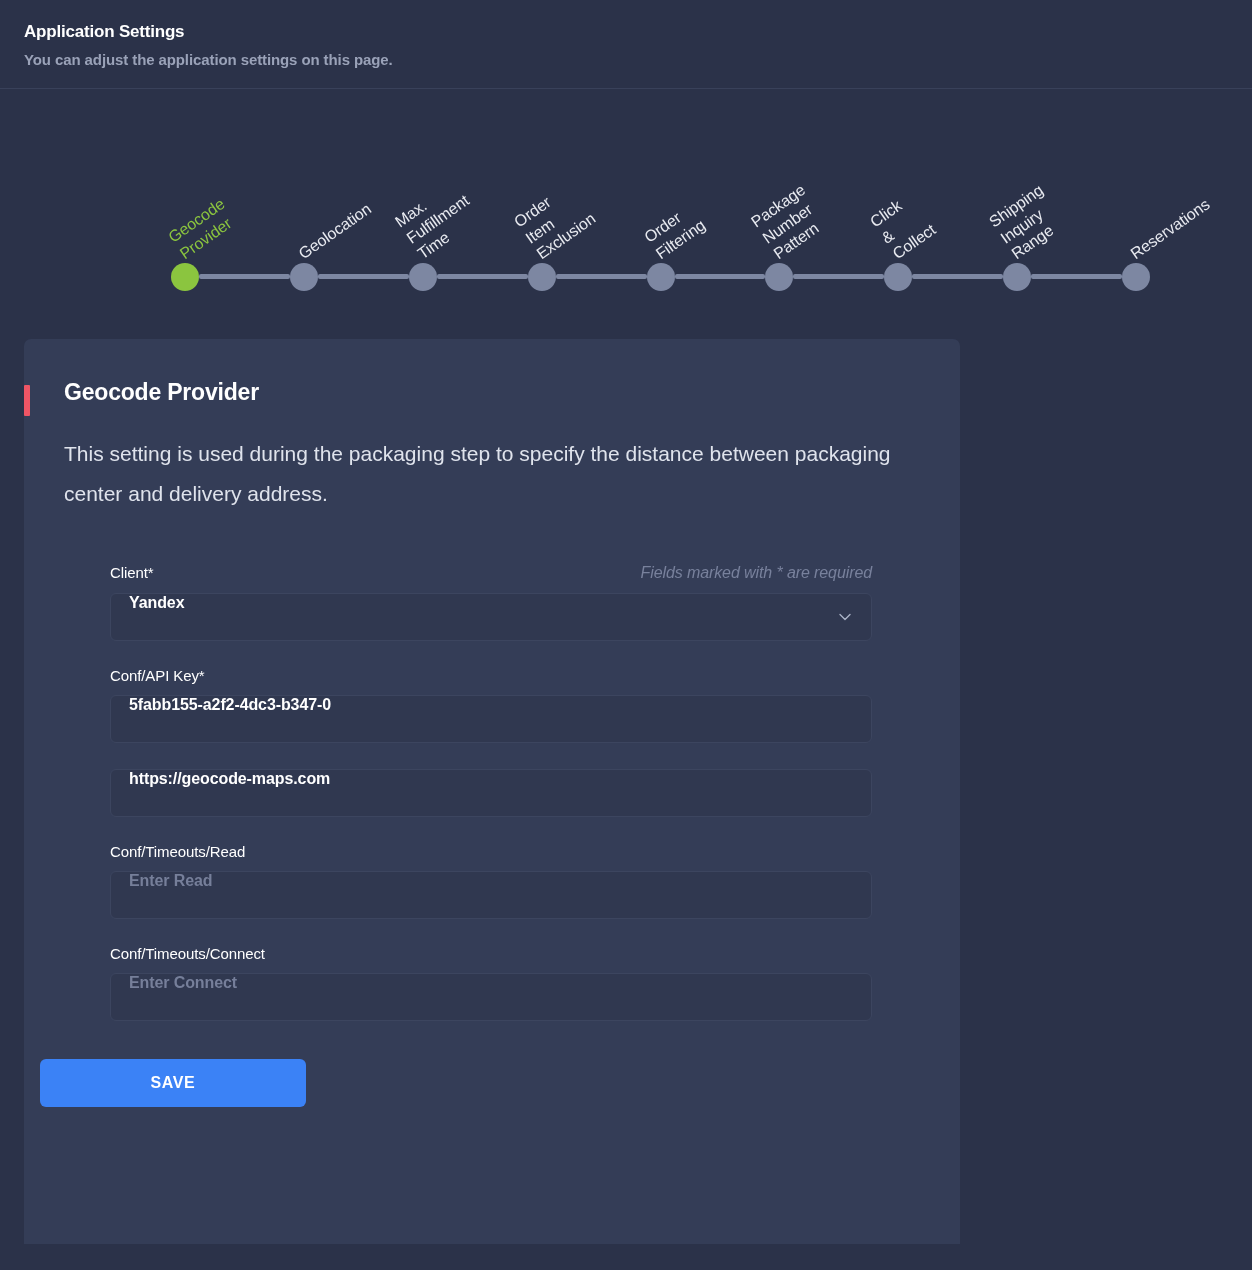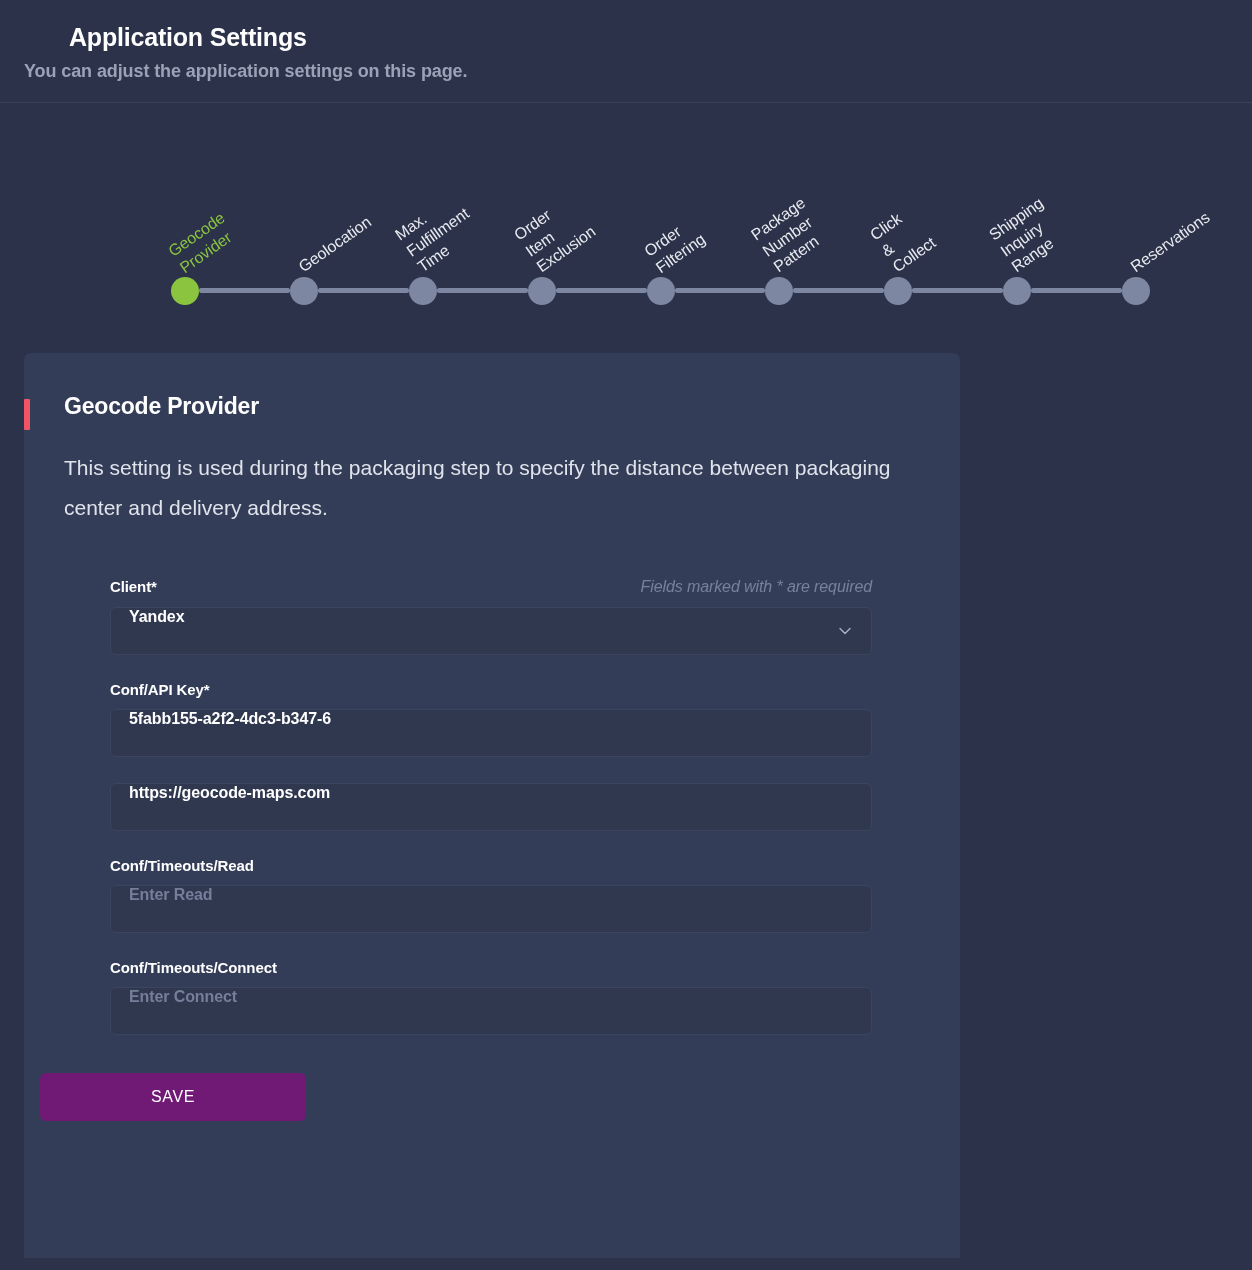--- a/index.html
+++ b/index.html
@@ -12,30 +12,29 @@
     overflow: hidden;
   }
 
   
   .page-header {
     padding: 22px 0 20px 24px;
     border-bottom: 1px solid #39415a;
     background: #2b3249;
   }
   .page-title {
-    font-size: 25px;
+    font-size: 17px;
     font-weight: bold;
     color: #ffffff;
     letter-spacing: -0.2px;
     line-height: 1.2;
-    margin-left: 45px;
   }
   .page-subtitle {
     margin-top: 9px;
-    font-size: 18px;
+    font-size: 15px;
     font-weight: bold;
     color: #9aa2b8;
     letter-spacing: -0.1px;
   }
 
   
   .stepper-wrap {
     position: relative;
     height: 250px;
   }
@@ -126,21 +125,21 @@
   }
   .field { margin-bottom: 26px; }
   .field-head {
     display: flex;
     align-items: baseline;
     justify-content: space-between;
     margin-bottom: 11px;
   }
   .field-label {
     font-size: 15px;
-    font-weight: bold;
+    font-weight: normal;
     color: #ffffff;
     letter-spacing: -0.1px;
   }
   .required-note {
     font-size: 16px;
     font-style: italic;
     color: #78819c;
     letter-spacing: -0.1px;
   }
   .control {
@@ -171,27 +170,27 @@
     width: 16px;
     height: 16px;
     display: block;
   }
   .chevron svg { display: block; }
 
   .save-row { margin: 38px 0 0 16px; }
   .save-button {
     width: 266px;
     height: 48px;
-    background: #701a75;
+    background: #3b82f6;
     border: none;
     border-radius: 6px;
     color: #ffffff;
     font-family: "Liberation Sans", sans-serif;
     font-size: 16px;
-    font-weight: normal;
+    font-weight: bold;
     letter-spacing: 0.6px;
     cursor: pointer;
   }
 </style>
 </head>
 <body>
 
 <div>
 
   <div class="page-header">
@@ -270,21 +269,21 @@
                 <path d="M3 5.5 L8 10.5 L13 5.5" fill="none" stroke="#aab2c6" stroke-width="1.4" stroke-linecap="round" stroke-linejoin="round"></path>
               </svg>
             </span>
           </div>
         </div>
         <div class="field">
           <div class="field-head">
             <div class="field-label">Conf/API Key*</div>
           </div>
           <div class="control">
-            <span class="control-value">5fabb155-a2f2-4dc3-b347-6</span>
+            <span class="control-value">5fabb155-a2f2-4dc3-b347-0</span>
           </div>
         </div>
         <div class="field">
           <div class="control">
             <span class="control-value">https://geocode-maps.com</span>
           </div>
         </div>
         <div class="field">
           <div class="field-head">
             <div class="field-label">Conf/Timeouts/Read</div>

